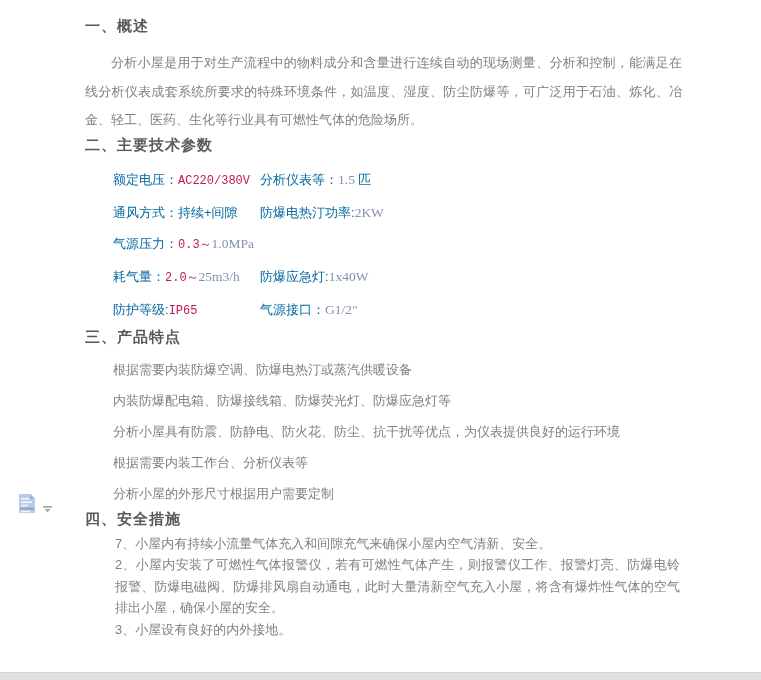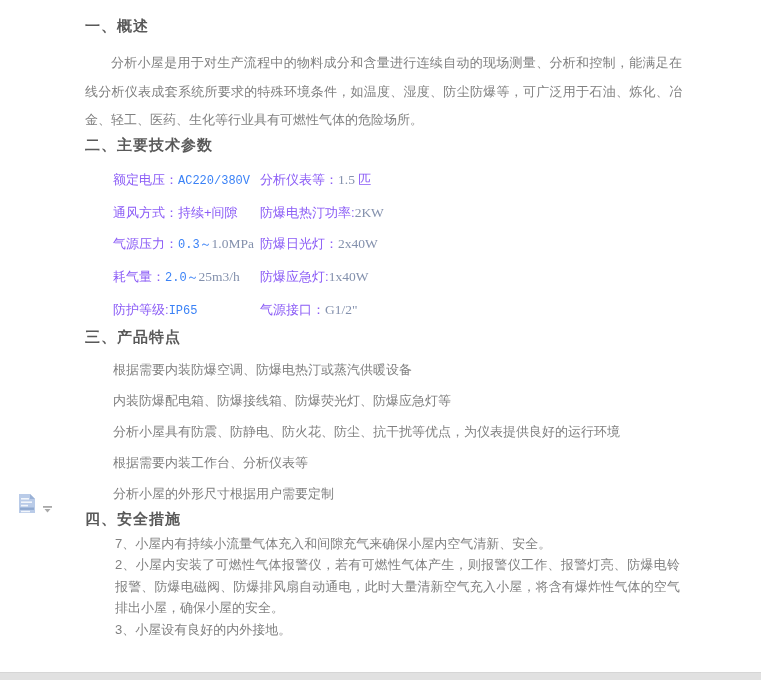--- a/index.html
+++ b/index.html
@@ -35,22 +35,22 @@
   .h-params{margin-top:15px;}
   .params{margin-top:9px;}
   .param-row{
     display:flex;
     line-height:31px;
     padding-left:28px;
     white-space:nowrap;
   }
   .param-cell.col1{width:147px;flex:0 0 147px;}
   .param-cell.col2{flex:1;}
-  .run.f-sans{font-family:"Liberation Sans",sans-serif;color:#8b5cf6;}
-  .run.f-mono{font-family:"Liberation Mono","DejaVu Sans Mono",monospace;color:#3b82f6;font-size:12px;}
+  .run.f-sans{font-family:"Liberation Sans",sans-serif;color:#0369a1;}
+  .run.f-mono{font-family:"Liberation Mono","DejaVu Sans Mono",monospace;color:#be185d;font-size:12px;}
   .run.f-serif{font-family:"Liberation Serif","DejaVu Serif",serif;color:#8491ad;font-size:13.5px;}
   .h-features{margin-top:14px;}
   .features{margin-top:7px;}
   .feature-item{
     margin:0;
     line-height:31px;
     padding-left:28px;
     color:#808080;
   }
   .h-safety{margin-top:13px;}
@@ -98,21 +98,20 @@
         <div class="param-row">
           <span class="param-cell col1"><span class="run f-sans">额定电压：</span><span class="run f-mono">AC220/380V</span></span>
           <span class="param-cell col2"><span class="run f-sans">分析仪表等：</span><span class="run f-serif">1.5 </span><span class="run f-sans">匹</span></span>
         </div>
         <div class="param-row">
           <span class="param-cell col1"><span class="run f-sans">通风方式：</span><span class="run f-sans">持续+间隙</span></span>
           <span class="param-cell col2"><span class="run f-sans">防爆电热汀功率:</span><span class="run f-serif">2KW</span></span>
         </div>
         <div class="param-row">
           <span class="param-cell col1"><span class="run f-sans">气源压力：</span><span class="run f-mono">0.3～</span><span class="run f-serif">1.0MPa</span></span>
-          <span class="param-cell col2"><span class="run f-sans">防爆日光灯：</span><span class="run f-serif">2x40W</span></span>
         </div>
         <div class="param-row">
           <span class="param-cell col1"><span class="run f-sans">耗气量：</span><span class="run f-mono">2.0～</span><span class="run f-serif">25m3/h</span></span>
           <span class="param-cell col2"><span class="run f-sans">防爆应急灯:</span><span class="run f-serif">1x40W</span></span>
         </div>
         <div class="param-row">
           <span class="param-cell col1"><span class="run f-sans">防护等级:</span><span class="run f-mono">IP65</span></span>
           <span class="param-cell col2"><span class="run f-sans">气源接口：</span><span class="run f-serif">G1/2"</span></span>
         </div>
       </div>

